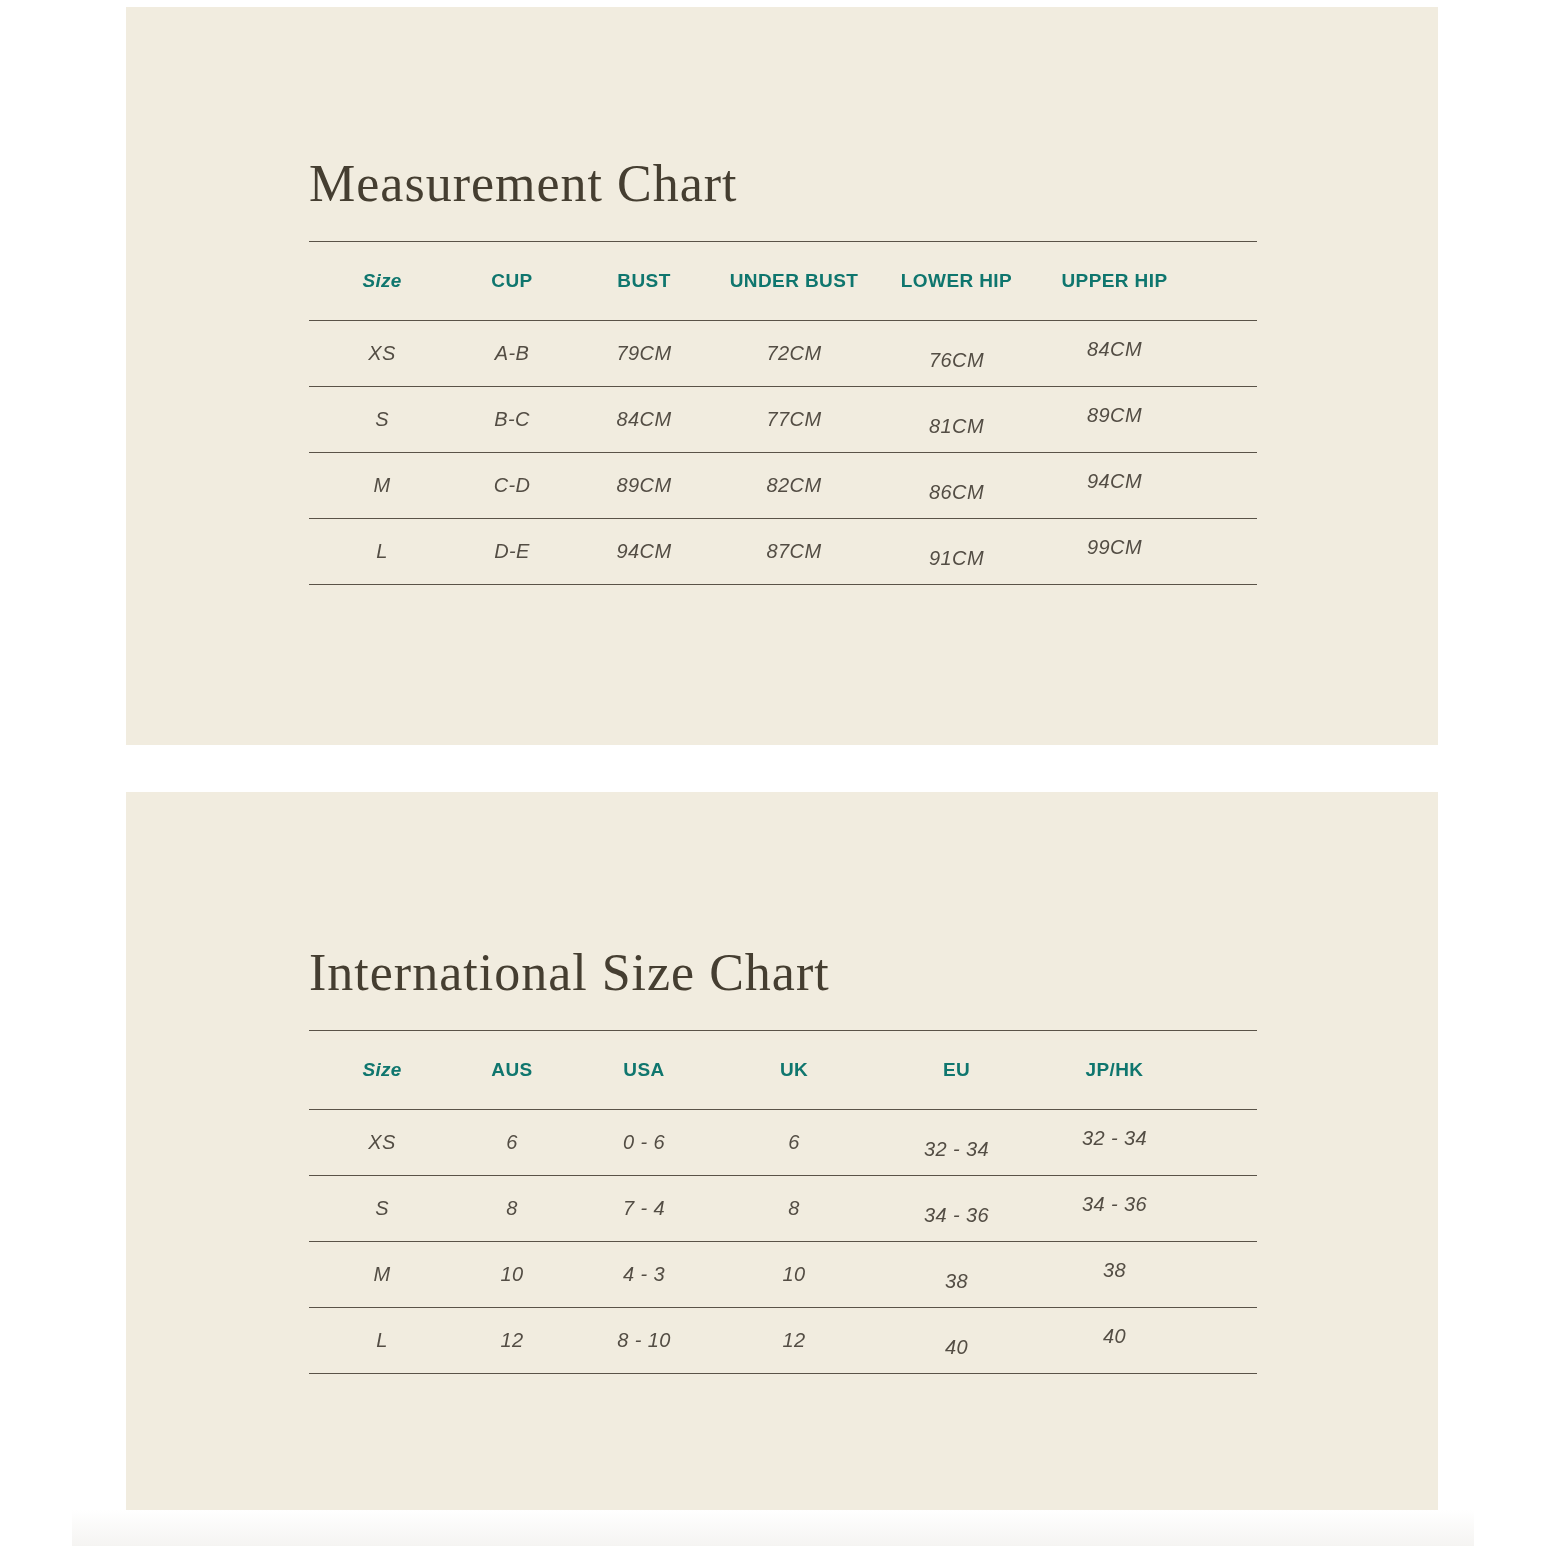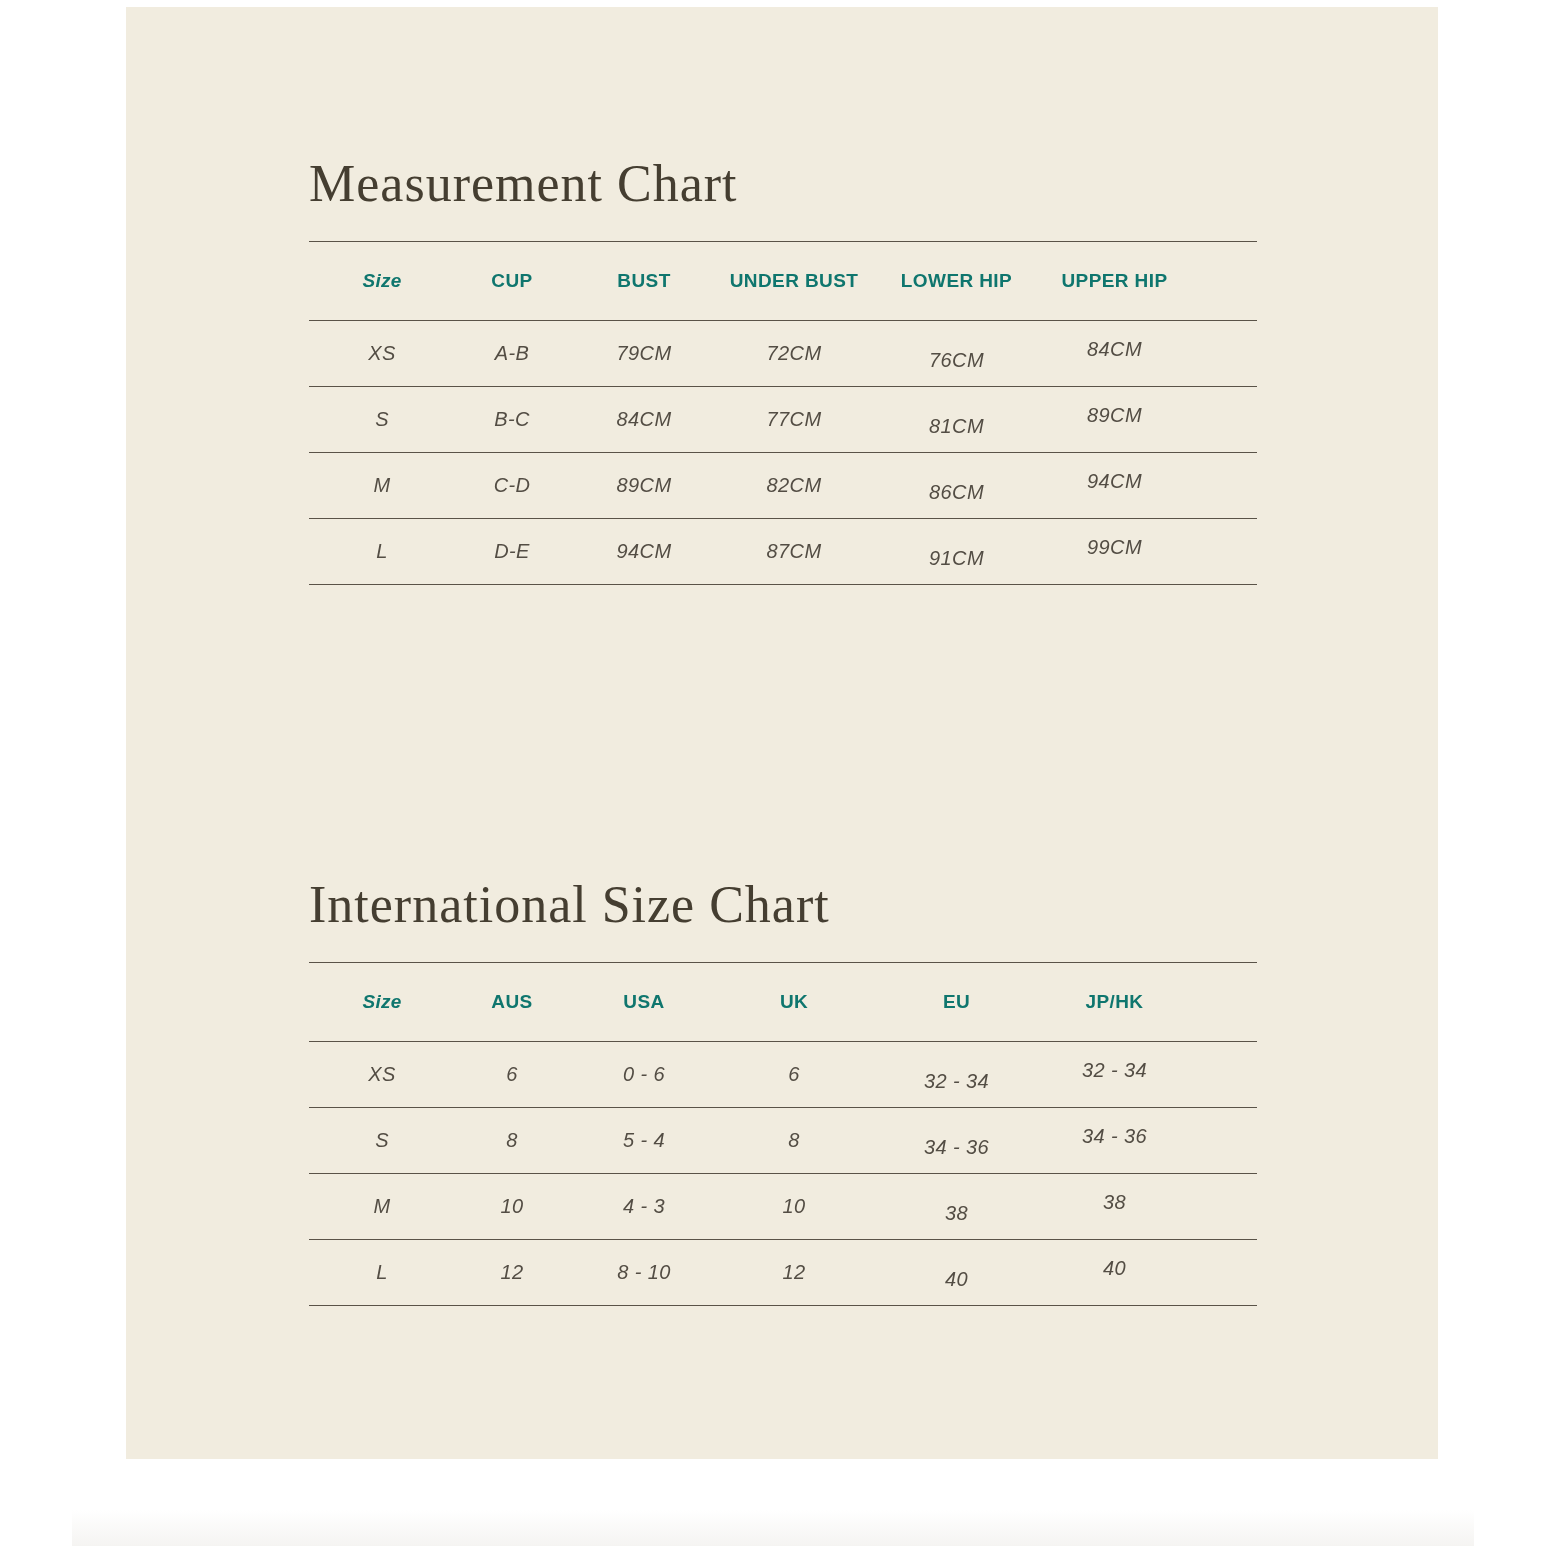--- a/index.html
+++ b/index.html
@@ -15,21 +15,21 @@
   .panel {
     position: absolute;
     left: 107px;
     width: 1312px;
     background: #f1ecdf;
     box-sizing: border-box;
     padding: 0 181px 0 183px;
     margin-left: 19px;
   }
   #panel-measurement { top: 7px; height: 738px; }
-  #panel-international { top: 724px; height: 735px; }
+  #panel-international { top: 792px; height: 735px; }
 
   .chart-title {
     font-family: "Liberation Serif", "DejaVu Serif", serif;
     font-weight: 400;
     font-style: normal;
     font-size: 52px;
     line-height: 1.2;
     letter-spacing: 1px;
     color: #453e31;
     margin: 0;
@@ -179,21 +179,21 @@
         <td class="col-1">XS</td>
         <td class="col-2">6</td>
         <td class="col-3">0 - 6</td>
         <td class="col-4">6</td>
         <td class="col-5">32 - 34</td>
         <td class="col-6">32 - 34</td>
       </tr>
       <tr>
         <td class="col-1">S</td>
         <td class="col-2">8</td>
-        <td class="col-3">5 - 4</td>
+        <td class="col-3">7 - 4</td>
         <td class="col-4">8</td>
         <td class="col-5">34 - 36</td>
         <td class="col-6">34 - 36</td>
       </tr>
       <tr>
         <td class="col-1">M</td>
         <td class="col-2">10</td>
         <td class="col-3">4 - 3</td>
         <td class="col-4">10</td>
         <td class="col-5">38</td>

